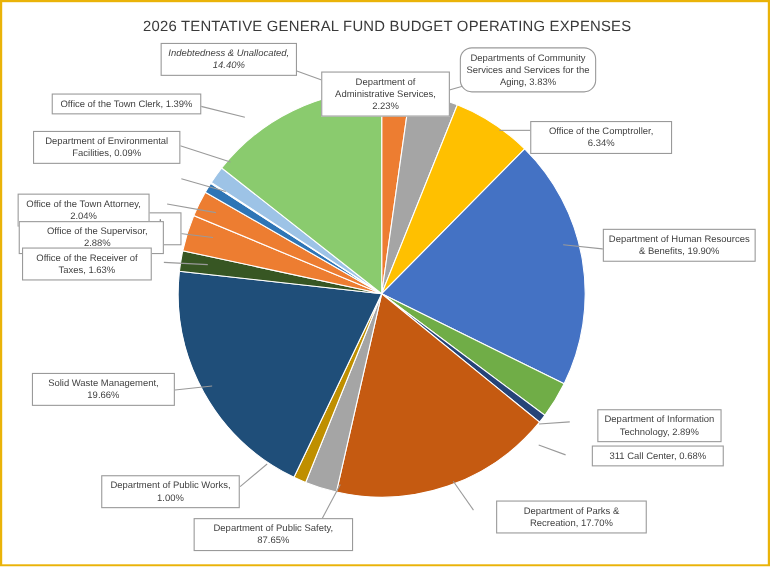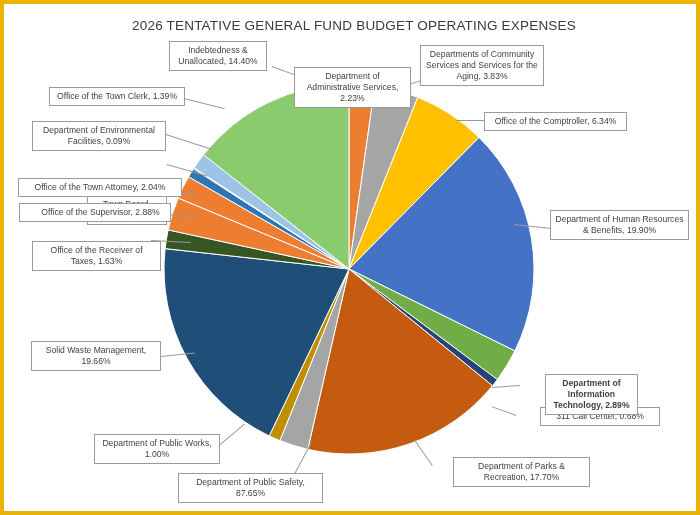--- a/index.html
+++ b/index.html
@@ -5,21 +5,21 @@
   html, body {
     margin: 0;
     padding: 0;
     background: #ffffff;
   }
   #page {
     position: relative;
     width: 700px;
     height: 515px;
     background: #ffffff;
-    border: 4px solid #eab308;
+    border: 2px solid #eab308;
     box-sizing: border-box;
     font-family: "Liberation Sans", sans-serif;
     overflow: hidden;
   }
   #chart-title {
     position: absolute;
     top: 14px;
     left: 0;
     width: 700px;
     text-align: center;
@@ -97,47 +97,47 @@
   <div class="leader" style="left:157px; top:352px; width:34px; transform:rotate(-6deg);"></div>
   <div class="leader" style="left:216px; top:440px; width:32px; transform:rotate(-40deg);"></div>
   <div class="leader" style="left:290px; top:470px; width:36px; transform:rotate(-62deg);"></div>
   <div class="leader" style="left:428px; top:462px; width:32px; transform:rotate(-125deg);"></div>
   <div class="leader" style="left:512px; top:412px; width:26px; transform:rotate(-160deg);"></div>
   <div class="leader" style="left:516px; top:382px; width:28px; transform:rotate(176deg);"></div>
   <div class="leader" style="left:510px; top:220px; width:38px; transform:rotate(6deg);"></div>
   <div class="leader" style="left:452px; top:116px; width:30px; transform:rotate(0deg);"></div>
   <div class="leader" style="left:404px; top:80px; width:24px; transform:rotate(-16deg);"></div>
 
-  <div class="callout" style="left:165px; top:37px; width:98px;">Indebtedness &amp; Unallocated, 14.40%</div>
+  <div class="callout" style="left:144px; top:37px; width:124px;font-style:italic;">Indebtedness &amp; Unallocated, 14.40%</div>
 
   <div class="callout" style="left:45px; top:83px; width:136px;">Office of the Town Clerk, 1.39%</div>
 
   <div class="callout" style="left:28px; top:117px; width:134px;">Department of Environmental Facilities, 0.09%</div>
 
   <div class="callout" style="left:83px; top:151px; width:80px;margin-top:40px;">Town Board, 0.81%</div>
 
-  <div class="callout" style="left:14px; top:174px; width:164px;">Office of the Town Attorney, 2.04%</div>
+  <div class="callout" style="left:14px; top:174px; width:120px;">Office of the Town Attorney, 2.04%</div>
 
-  <div class="callout" style="left:15px; top:199px; width:152px;padding-left:15px;">Office of the Supervisor, 2.88%</div>
+  <div class="callout" style="left:15px; top:199px; width:132px;padding-left:15px;">Office of the Supervisor, 2.88%</div>
 
-  <div class="callout" style="left:28px; top:223px; width:129px;margin-top:14px;">Office of the Receiver of Taxes, 1.63%</div>
+  <div class="callout" style="left:18px; top:223px; width:118px;">Office of the Receiver of Taxes, 1.63%</div>
 
   <div class="callout" style="left:27px; top:337px; width:130px;">Solid Waste Management, 19.66%</div>
 
   <div class="callout" style="left:90px; top:430px; width:126px;">Department of Public Works, 1.00%</div>
 
   <div class="callout" style="left:174px; top:469px; width:145px;">Department of Public Safety, 87.65%</div>
 
   <div class="callout" style="left:449px; top:453px; width:137px;">Department of Parks &amp; Recreation, 17.70%</div>
 
   <div class="callout" style="left:536px; top:403px; width:120px;">311 Call Center, 0.68%</div>
 
-  <div class="callout" style="left:541px; top:370px; width:93px;font-weight:bold;">Department of Information Technology, 2.89%</div>
+  <div class="callout" style="left:541px; top:370px; width:113px;">Department of Information Technology, 2.89%</div>
 
   <div class="callout" style="left:546px; top:206px; width:139px;">Department of Human Resources &amp; Benefits, 19.90%</div>
 
-  <div class="callout" style="left:480px; top:108px; width:143px;">Office of the Comptroller, 6.34%</div>
+  <div class="callout" style="left:480px; top:108px; width:129px;">Office of the Comptroller, 6.34%</div>
 
-  <div class="callout" style="left:416px; top:41px; width:124px;">Departments of Community Services and Services for the Aging, 3.83%</div>
+  <div class="callout" style="left:416px; top:41px; width:124px;border-radius:11px;">Departments of Community Services and Services for the Aging, 3.83%</div>
 
   <div class="callout" style="left:290px; top:35px; width:117px;margin-top:28px;">Department of Administrative Services, 2.23%</div>
 
 </div>
 
 </body></html>

